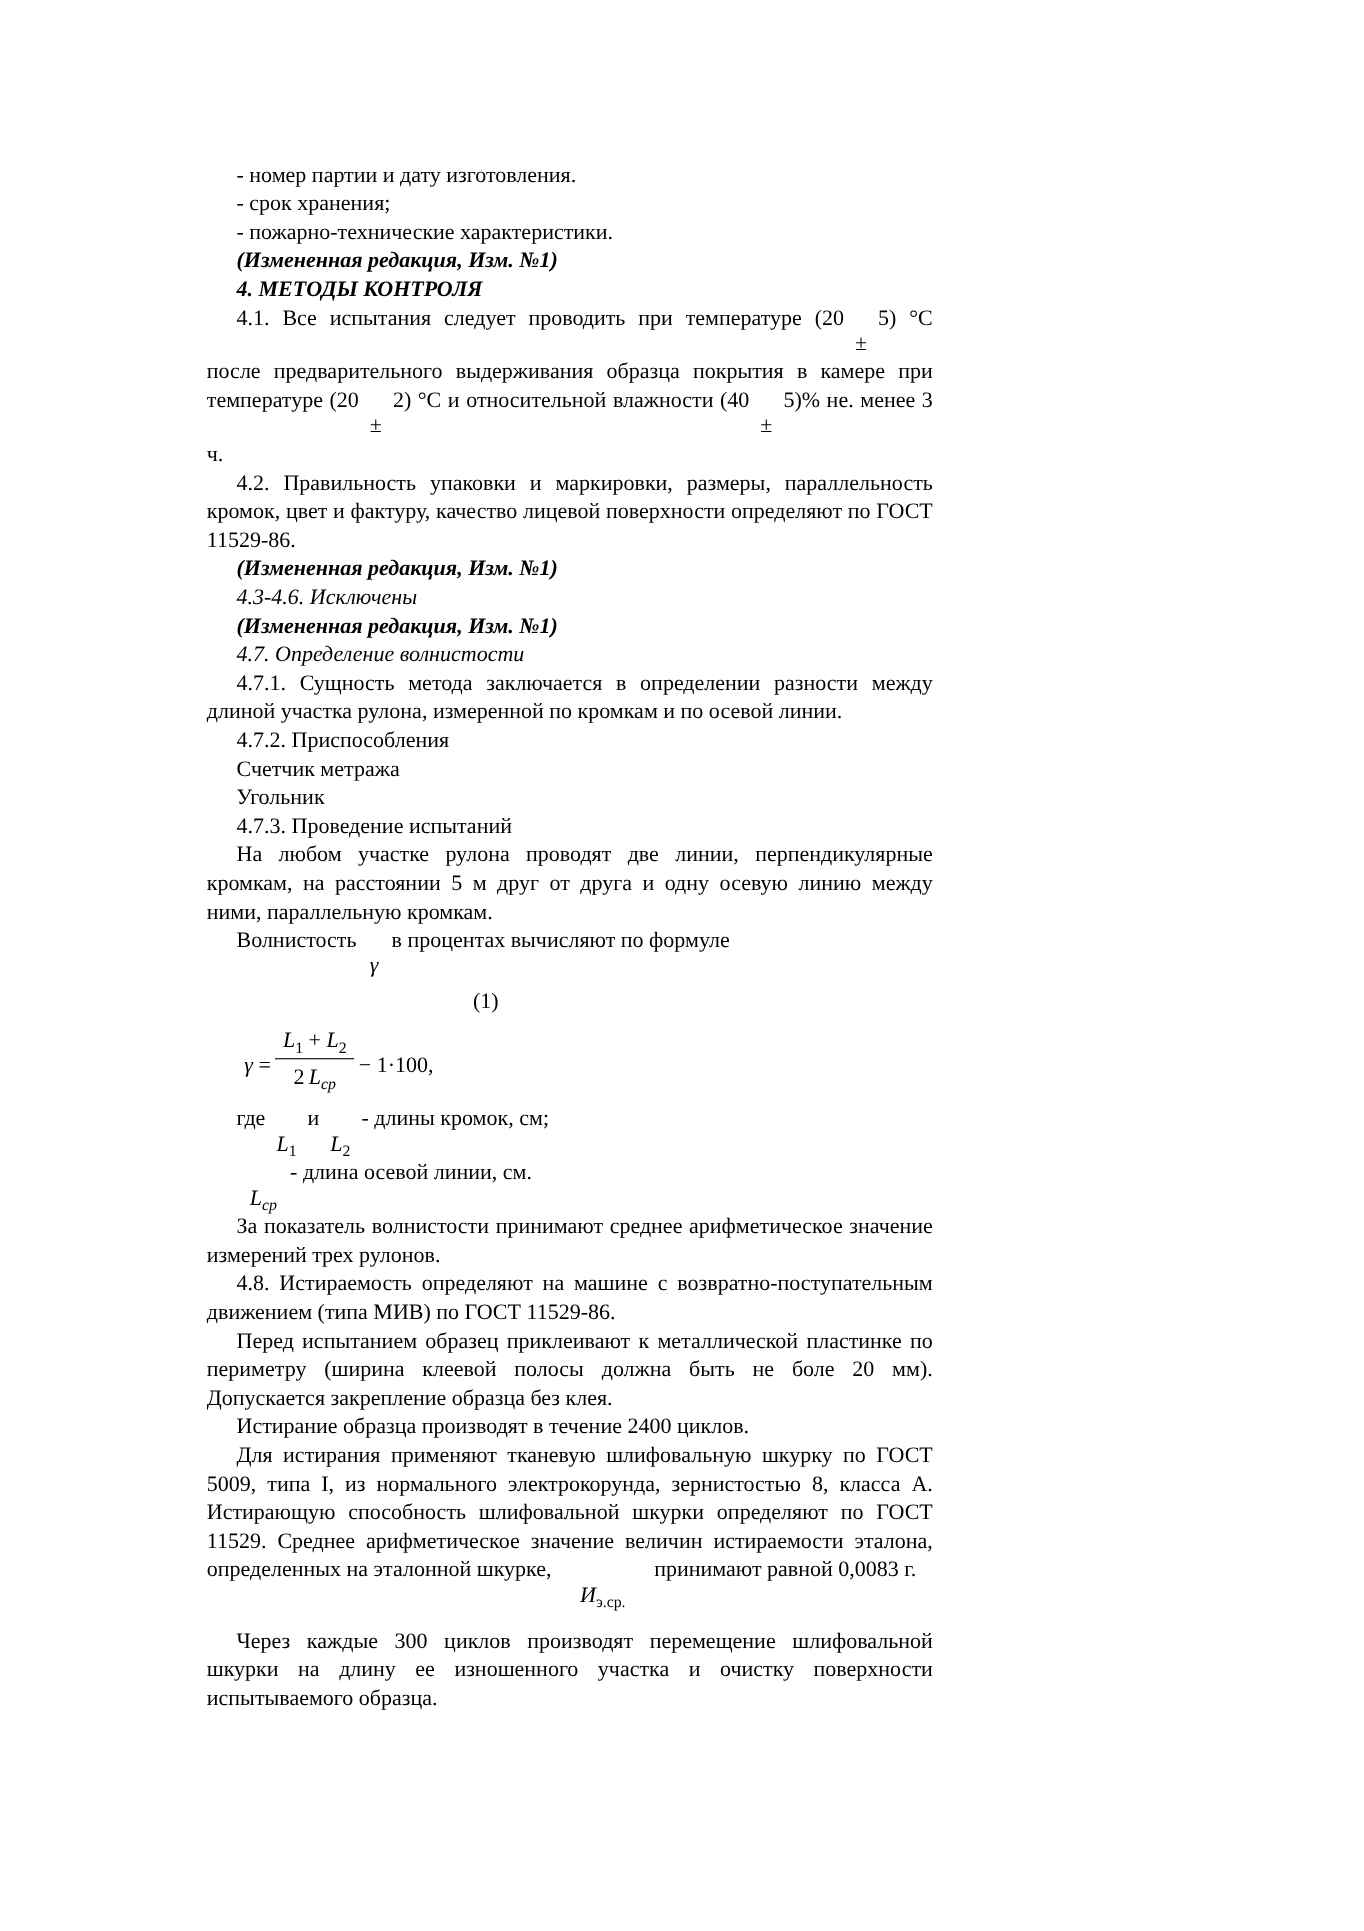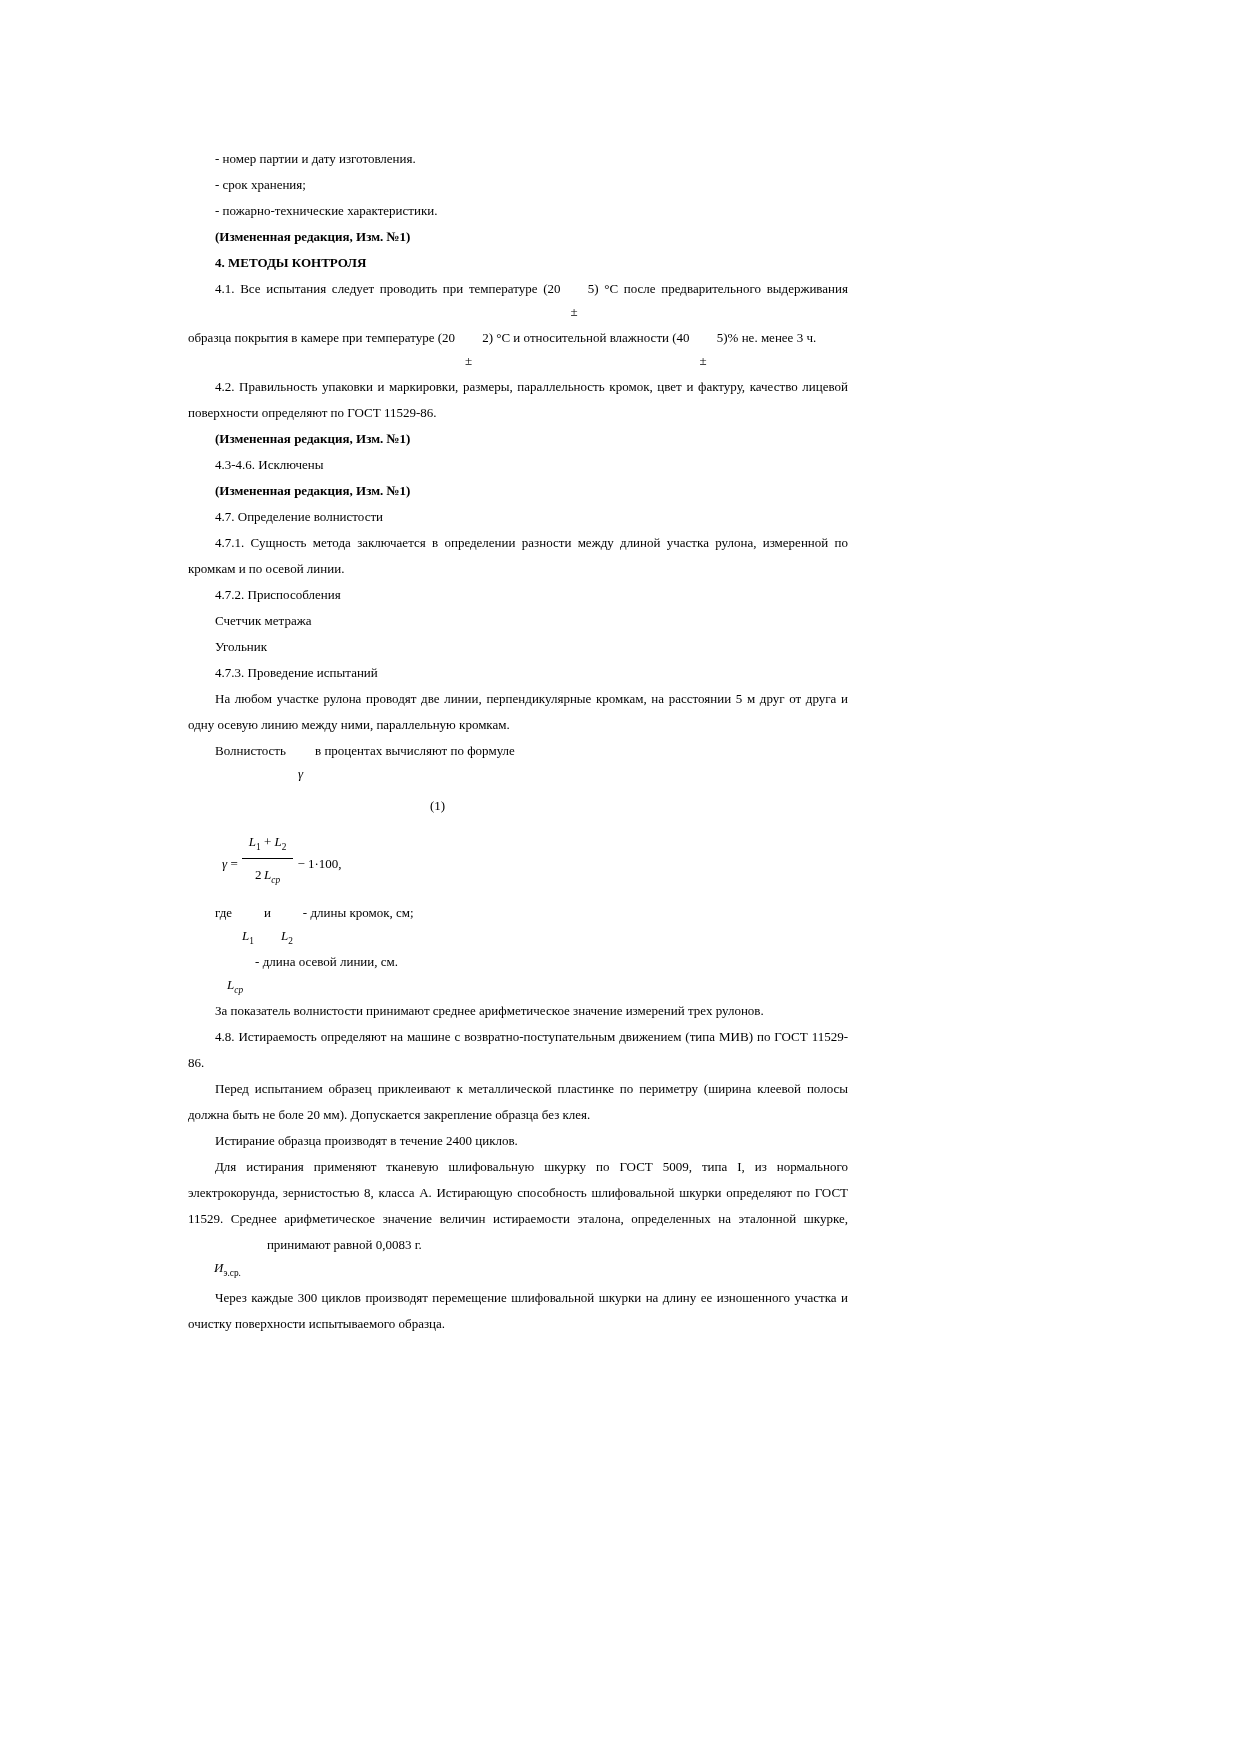--- a/index.html
+++ b/index.html
@@ -5,40 +5,40 @@
   html, body { margin: 0; padding: 0; background: #ffffff; }
   .page {
     position: relative;
     width: 1036px;
     height: 1755px;
     background: #ffffff;
     overflow: hidden;
     box-sizing: border-box;
     padding: 146px 188px 14px 188px;
     font-family: "Liberation Serif", "DejaVu Serif", serif;
-    font-size: 13px;
+    font-size: 20px;
     line-height: 26px;
     color: #000000;
   }
   .page p {
     margin: 0;
     text-align: justify;
     text-indent: 27px;
   }
   .b  { font-weight: bold; }
-  .sp { margin-top: 18px; }
+  .sp { margin-top: 18px; font-style: italic; }
 
   
   .drop {
     display: inline-block;
     vertical-align: -23px;
     margin: 0 10px;
     text-indent: 0;
   }
-  .drop.wide   { margin: 4px 26px; }
+  .drop.wide   { margin: 16px 26px; }
   .drop.narrow { margin: 0 12px; }
 
   .mi  { font-style: italic; }
   sub  { font-size: 0.72em; line-height: 0; }
 
   
   .formula-number {
     text-align: left !important;
     text-indent: 0 !important;
     margin-top: 6px !important;

